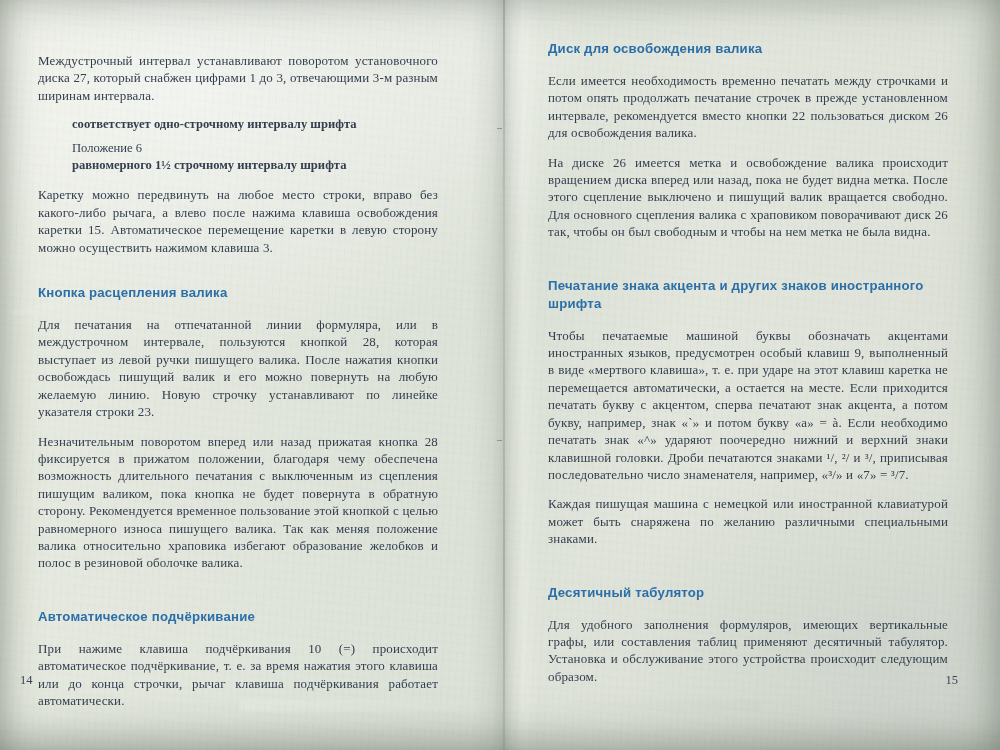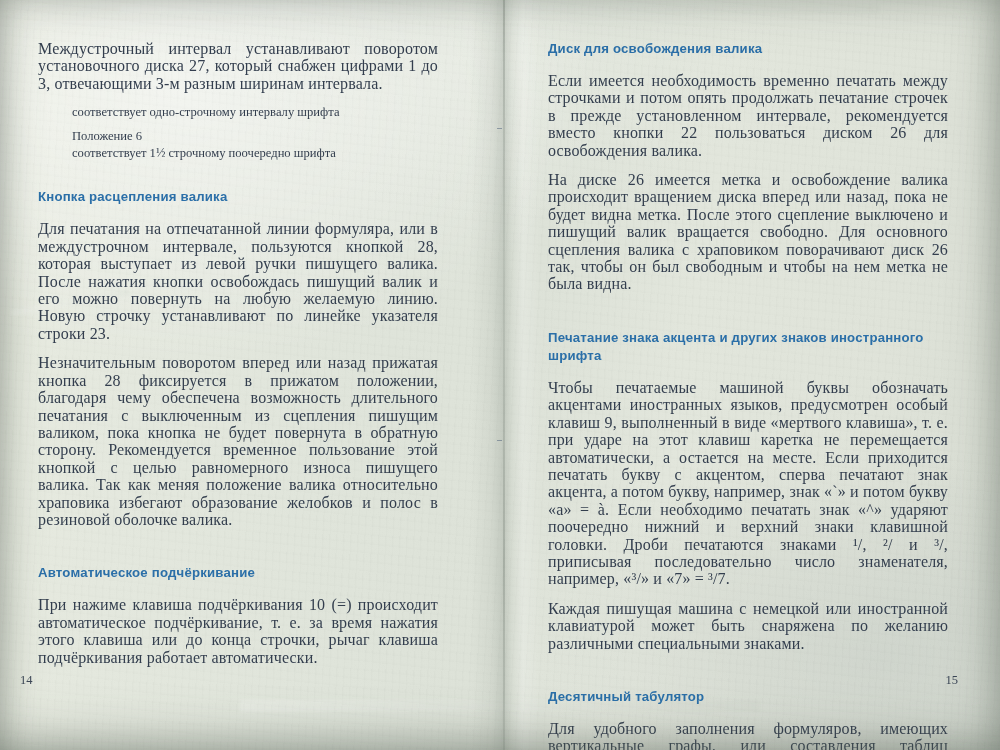--- a/index.html
+++ b/index.html
@@ -81,22 +81,22 @@
   .col {
     position: absolute;
     top: 40px;
     width: 400px;
     color: #2f3a4a;
   }
   .col-left  { left: 38px; }
   .col-right { left: 548px; }
 
   p.body {
-    margin: 0 0 12px 0;
-    font-size: 16px;
+    margin: 12px 0 12px 0;
+    font-size: 13px;
     line-height: 17.4px;
     text-align: justify;
     color: #333e4e;
     letter-spacing: 0.15px;
   }
 
   h2.heading {
     margin: 0 0 14px 0;
     font-family: "Liberation Sans", sans-serif;
     font-size: 13.2px;
@@ -110,21 +110,21 @@
 
   .posi-block {
     margin: 4px 0 10px 0;
     padding-left: 34px;
   }
   .posi-line {
     font-size: 12.6px;
     line-height: 17.4px;
     color: #333e4e;
   }
-  .posi-line.sub { padding-left: 0; }
+  .posi-line.sub { padding-left: 0; font-weight: bold; }
   .posi-pair { margin-bottom: 6px; }
 
   .folio {
     position: absolute;
     bottom: 62px;
     font-family: "Liberation Serif", serif;
     font-size: 12.5px;
     color: #3b4656;
   }
   .folio-left  { left: 20px; }
@@ -150,24 +150,25 @@
   <div class="col col-left">
 
     <p class="body">Междустрочный интервал устанавливают поворотом установочного диска 27, который снабжен цифрами 1 до 3, отвечающими 3-м разным ширинам интервала.</p>
 
     <div class="posi-block">
       <div class="posi-pair">
         <div class="posi-line sub">соответствует одно-строчному интервалу шрифта</div>
       </div>
       <div class="posi-pair">
         <div class="posi-line">Положение 6</div>
-        <div class="posi-line sub">соответствует 1½ строчному поочередно шрифта</div>
+        <div class="posi-line sub">равномерного 1½ строчному интервалу шрифта</div>
       </div>
     </div>
 
+    <p class="body">Каретку можно передвинуть на любое место строки, вправо без какого-либо рычага, а влево после нажима клавиша освобождения каретки 15. Автоматическое перемещение каретки в левую сторону можно осуществить нажимом клавиша 3.</p>
 
     <div class="spacer-lg"></div>
     <h2 class="heading">Кнопка расцепления валика</h2>
 
     <p class="body">Для печатания на отпечатанной линии формуляра, или в междустрочном интервале, пользуются кнопкой 28, которая выступает из левой ручки пишущего валика. После нажатия кнопки освобождась пишущий валик и его можно повернуть на любую желаемую линию. Новую строчку устанавливают по линейке указателя строки 23.</p>
     <p class="body">Незначительным поворотом вперед или назад прижатая кнопка 28 фиксируется в прижатом положении, благодаря чему обеспечена возможность длительного печатания с выключенным из сцепления пишущим валиком, пока кнопка не будет повернута в обратную сторону. Рекомендуется временное пользование этой кнопкой с целью равномерного износа пишущего валика. Так как меняя положение валика относительно храповика избегают образование желобков и полос в резиновой оболочке валика.</p>
 
     <div class="spacer-xl"></div>
     <h2 class="heading">Автоматическое подчёркивание</h2>
 

